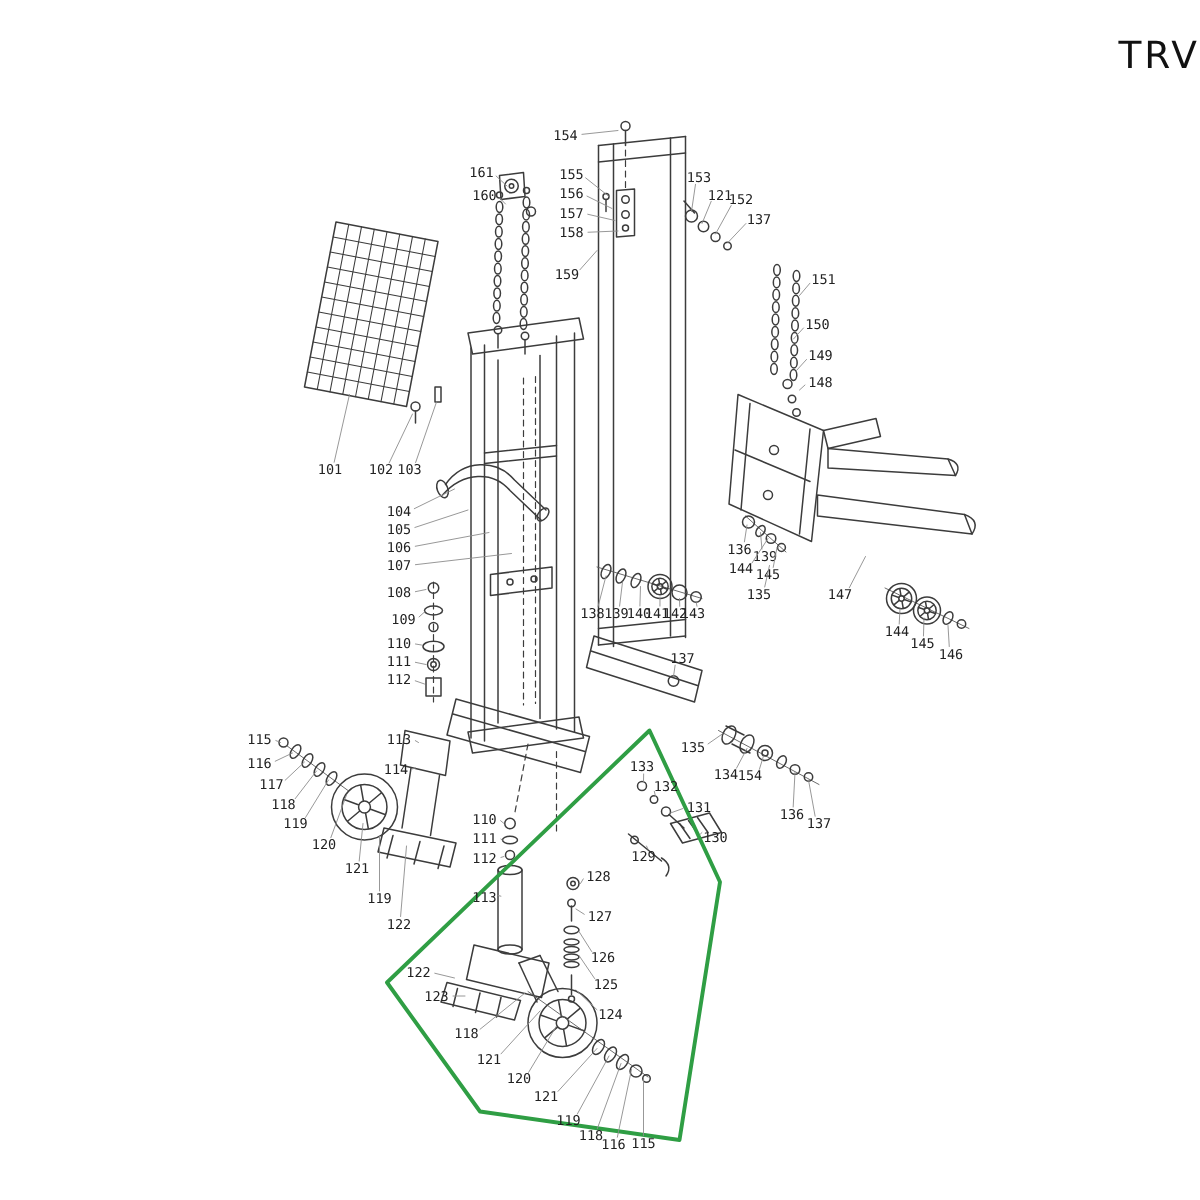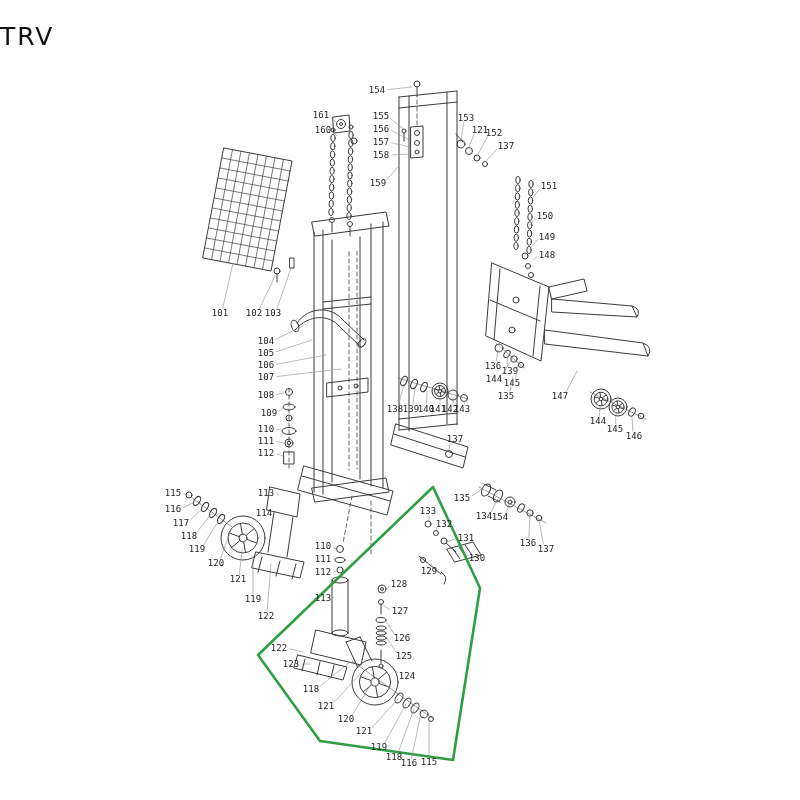--- a/index.html
+++ b/index.html
@@ -1,18 +1,18 @@
 <!DOCTYPE html>
 <html><head>
 <meta charset="utf-8">
 <style>
   html,body{margin:0;padding:0;background:#fff}
   .page{position:relative;width:800px;height:800px;background:#fff;overflow:hidden;
         font-family:"DejaVu Sans",sans-serif}
-  .title{position:absolute;top:22px;left:0;width:100%;text-align:left;
+  .title{position:absolute;top:22px;left:0;width:100%;text-align:right;
          font-size:25px;letter-spacing:2px;color:#111}
   #diagram{position:absolute;left:0;top:0}
   #diagram line,#diagram path,#diagram polygon,#diagram polyline,
   #diagram rect,#diagram circle,#diagram ellipse{
     stroke:#3c3c3c;stroke-width:1;fill:none;stroke-linecap:round;stroke-linejoin:round}
   #diagram .thin{stroke-width:.6;stroke:#5a5a5a}
   #diagram .dash{stroke-width:.8;stroke-dasharray:4 3}
   #diagram .lead{stroke:#8c8c8c;stroke-width:.6}
   #diagram text{stroke:none;fill:#222;font:9px "DejaVu Sans Mono",monospace}
   #grid-lines line{stroke-width:.7}

